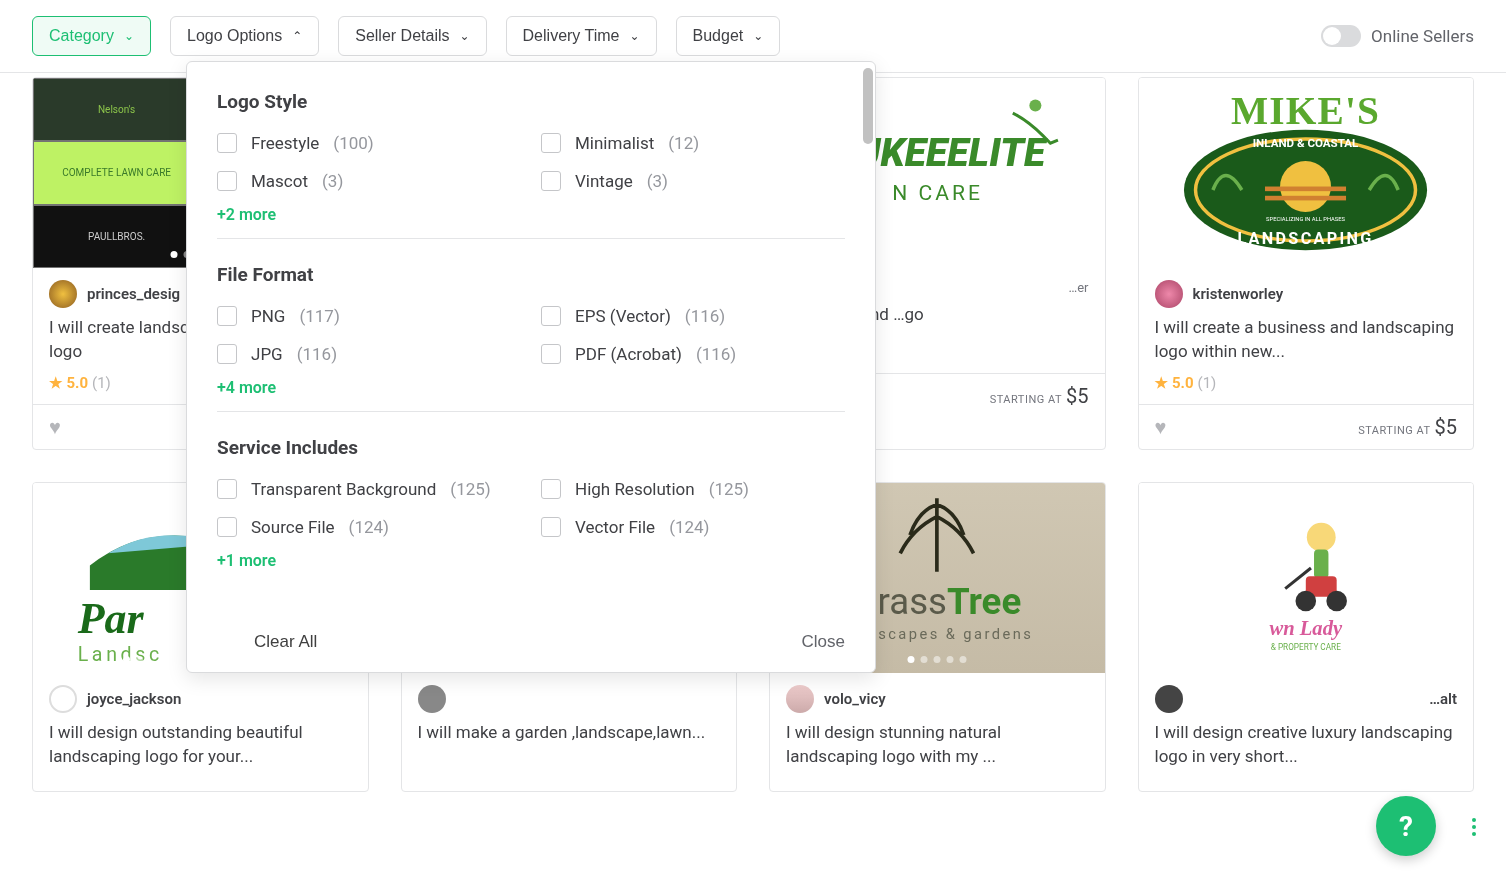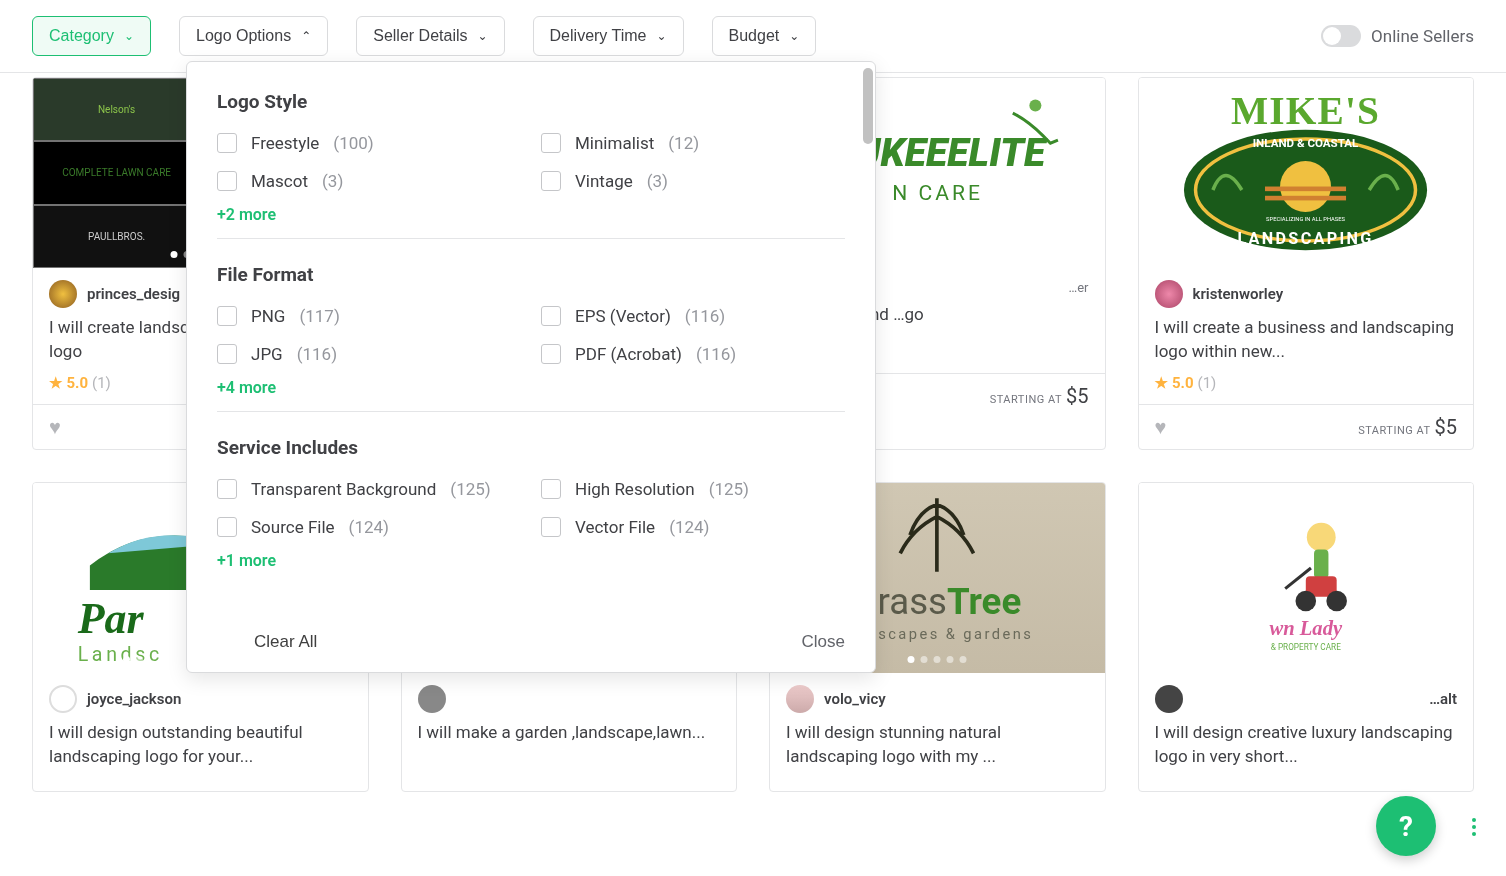--- a/index.html
+++ b/index.html
@@ -1,17 +1,17 @@
 <!DOCTYPE html>
 <html><head>
 <meta charset="utf-8">
 <style>
 * { box-sizing: border-box; margin: 0; padding: 0; }
 body { font-family: -apple-system, BlinkMacSystemFont, "Segoe UI", Roboto, Arial, sans-serif; background: #fff; color: #404145; width: 1506px; }
-.filters-bar { display: flex; align-items: center; padding: 16px 32px; border-bottom: 1px solid #e4e5e7; gap: 28px; }
+.filters-bar { display: flex; align-items: center; padding: 16px 32px; border-bottom: 1px solid #e4e5e7; gap: 19px; }
 .filter-btn { display: inline-flex; align-items: center; gap: 10px; padding: 10px 16px; border: 1px solid #dadbdd; background: #fff; border-radius: 6px; font-size: 16px; color: #404145; cursor: pointer; font-weight: 500; }
 .filter-btn.active { border-color: #1dbf73; background: #effbf5; color: #1dbf73; }
 .filter-btn .chev { font-size: 12px; }
 .spacer { flex: 1; }
 .toggle-wrap { display: flex; align-items: center; gap: 10px; }
 .toggle { width: 40px; height: 22px; background: #dadbdd; border-radius: 11px; position: relative; cursor: pointer; }
 .toggle::after { content: ''; position: absolute; width: 18px; height: 18px; background: #fff; border-radius: 50%; top: 2px; left: 2px; }
 .toggle-label { font-size: 17px; color: #62646a; }
 .content { position: relative; padding: 4px 32px; }
 .grid { display: grid; grid-template-columns: repeat(4, 1fr); gap: 32px; }
@@ -57,21 +57,21 @@
 
 .logo-mikes { background: #fff; }
 .logo-mikes svg { width: 90%; }
 .logo-elite { background: #fff; }
 .logo-grass { background: linear-gradient(#d0c7b3, #c5bba6); color:#5a5a4a; font-size:24px; font-weight:400; text-align:center; }
 .logo-lady { background: #fff; }
 .logo-parc { background: #fff; }
 .collage { display: grid; grid-template-columns: 1fr 1fr; grid-template-rows: 1fr 1fr 1fr; width: 100%; height: 100%; }
 .collage div { border: 1px solid #737373; background:#2a3a2a; display:flex;align-items:center;justify-content:center;color:#8bc34a;font-size:10px; }
 .collage div:nth-child(2){background:#f5f5f5;color:#888}
-.collage div:nth-child(3){background:#000000;color:#3a7a2a}
+.collage div:nth-child(3){background:#bef264;color:#3a7a2a}
 .collage div:nth-child(4){background:#1a2a1a}
 .collage div:nth-child(5){background:#111;color:#ccc}
 .collage div:nth-child(6){background:#fafafa;color:#555}
 </style>
 </head>
 <body>
 
 <div class="filters-bar">
   <button class="filter-btn active">
     <span>Category</span>

